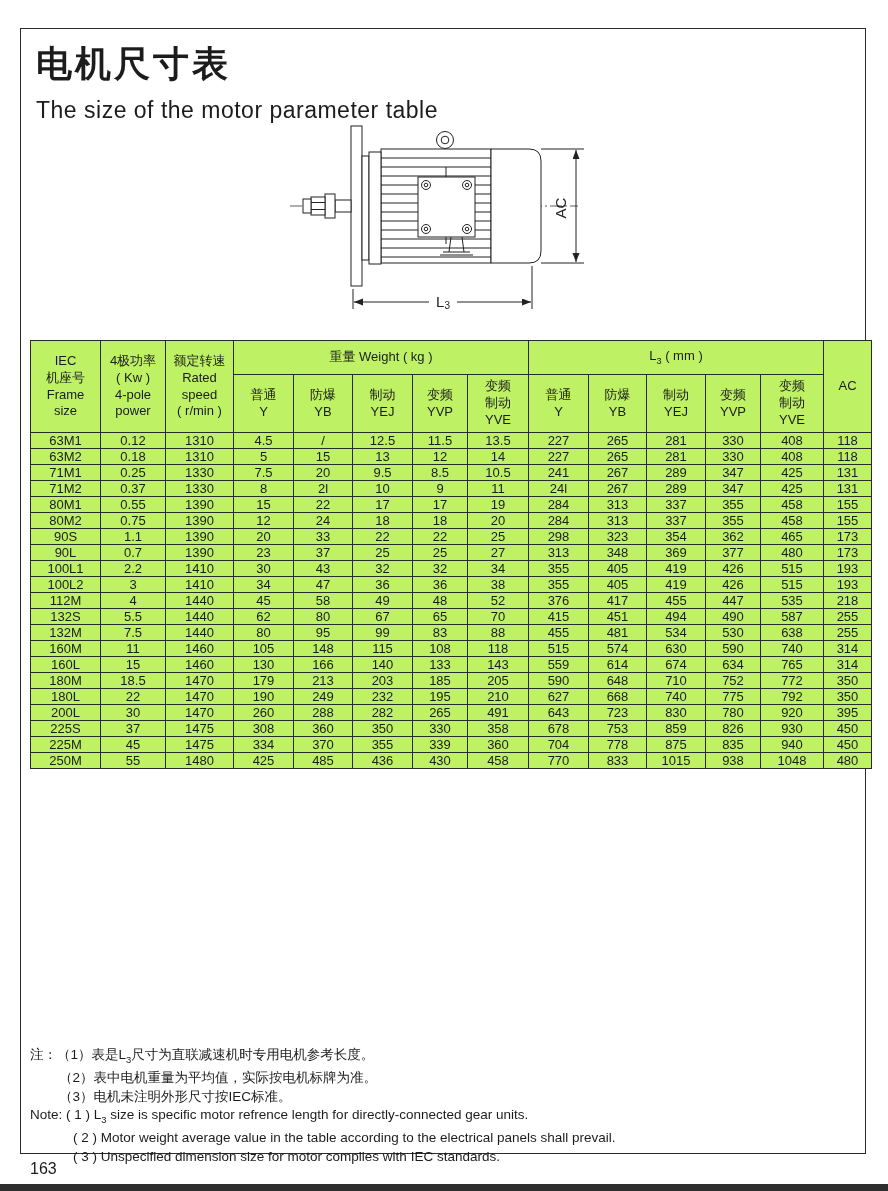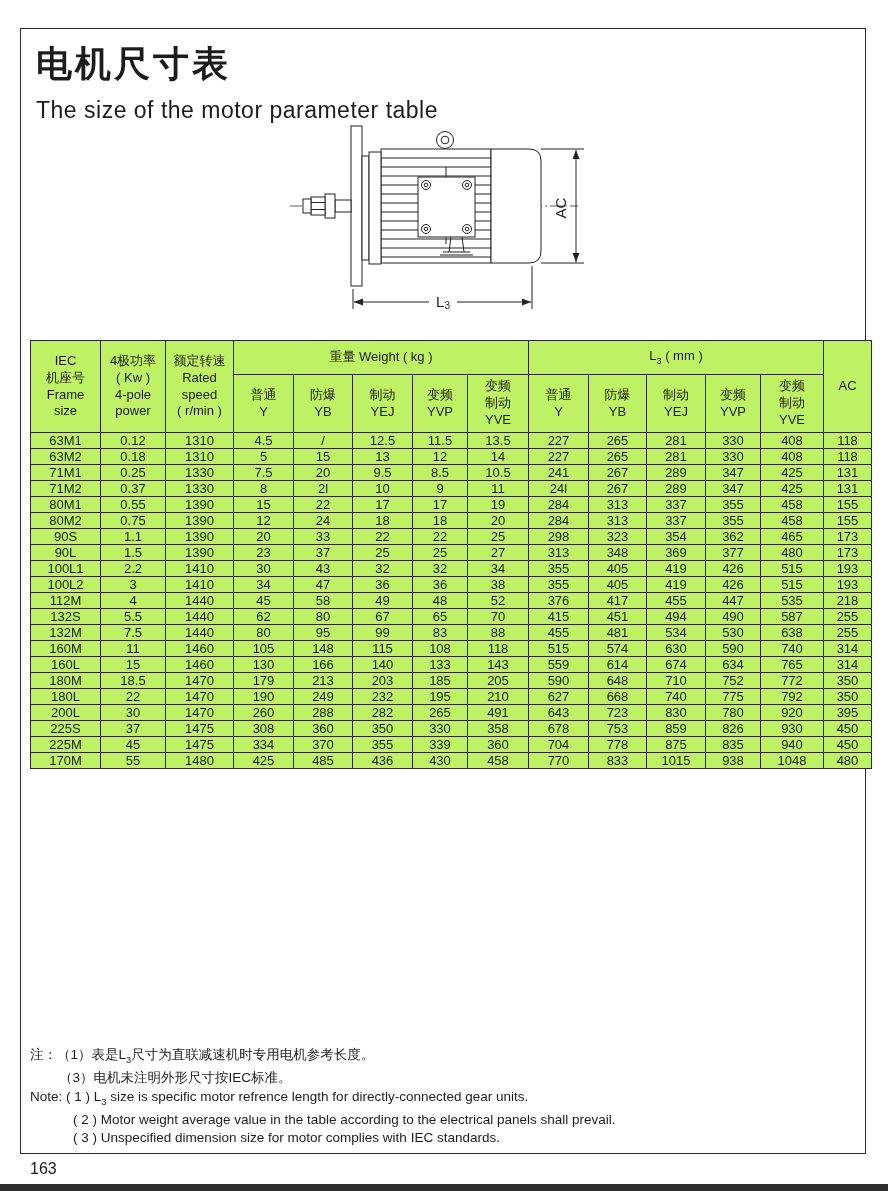--- a/index.html
+++ b/index.html
@@ -306,21 +306,21 @@
         <td>25</td>
         <td>298</td>
         <td>323</td>
         <td>354</td>
         <td>362</td>
         <td>465</td>
         <td>173</td>
       </tr>
       <tr>
         <td>90L</td>
-        <td>1.5</td>
+        <td>0.7</td>
         <td>1390</td>
         <td>23</td>
         <td>37</td>
         <td>25</td>
         <td>25</td>
         <td>27</td>
         <td>313</td>
         <td>348</td>
         <td>369</td>
         <td>377</td>
@@ -513,40 +513,41 @@
         <td>339</td>
         <td>360</td>
         <td>704</td>
         <td>778</td>
         <td>875</td>
         <td>835</td>
         <td>940</td>
         <td>450</td>
       </tr>
       <tr>
-        <td>170M</td>
+        <td>250M</td>
         <td>55</td>
         <td>1480</td>
         <td>425</td>
         <td>485</td>
         <td>436</td>
         <td>430</td>
         <td>458</td>
         <td>770</td>
         <td>833</td>
         <td>1015</td>
         <td>938</td>
         <td>1048</td>
         <td>480</td>
       </tr>
     </tbody>
 </table>
 
 <div class="notes">
   <div><span>注：（1）表是L</span><sub>3</sub><span>尺寸为直联减速机时专用电机参考长度。</span></div>
+  <div class="indent-zh">（2）表中电机重量为平均值，实际按电机标牌为准。</div>
   <div class="indent-zh">（3）电机未注明外形尺寸按IEC标准。</div>
   <div><span>Note: ( 1 ) L</span><sub>3</sub><span> size is specific motor refrence length for directly-connected gear units.</span></div>
   <div class="indent-en">( 2 ) Motor weight average value in the table according to the electrical panels shall prevail.</div>
   <div class="indent-en">( 3 ) Unspecified dimension size for motor complies with IEC standards.</div>
 </div>
 
 <div class="page-number">163</div>
 <div class="bottom-band"></div>
 
 </body></html>

